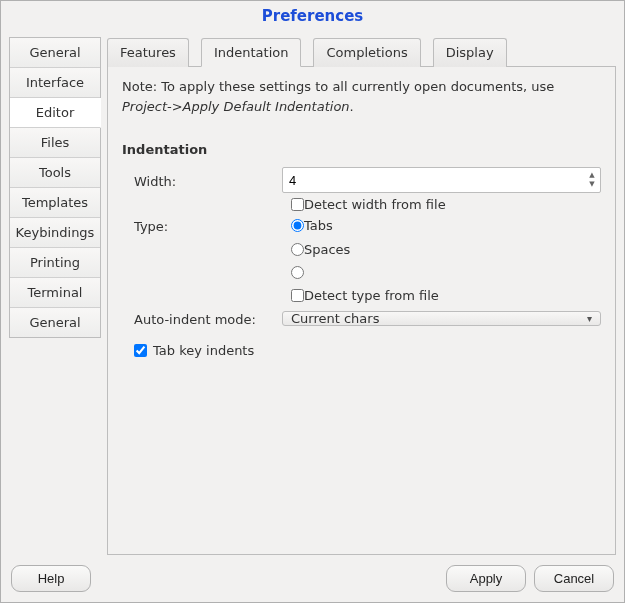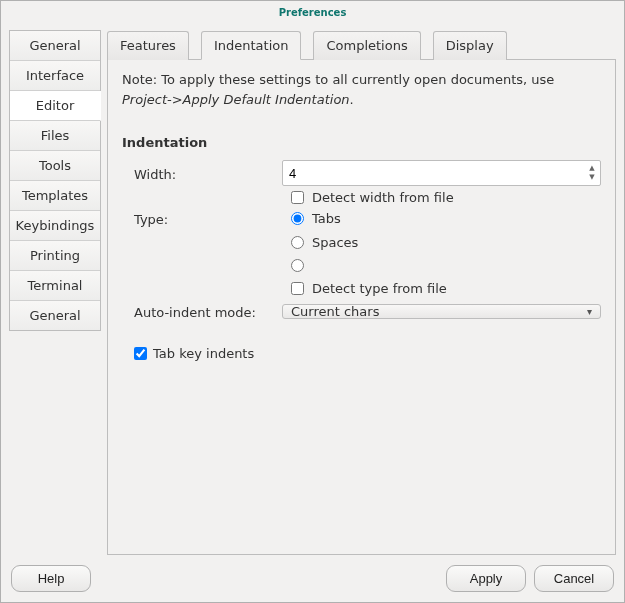--- a/index.html
+++ b/index.html
@@ -18,22 +18,22 @@
     height: 603px;
     display: flex;
     flex-direction: column;
     border: 1px solid #b0b0b0;
     background: #f2f1f0;
   }
   .title-bar {
     text-align: center;
     padding: 6px 0 8px;
     font-weight: bold;
-    color: #0f766e;
-    font-size: 10px;
+    color: #1d4ed8;
+    font-size: 15px;
   }
   .content {
     flex: 1;
     display: flex;
     padding: 0 8px 0 8px;
     gap: 0;
   }
   .side-tabs {
     width: 92px;
     display: flex;
@@ -146,21 +146,20 @@
   .spin .spinners span { cursor: pointer; }
   .opts {
     display: flex;
     flex-direction: column;
     gap: 9px;
     padding-top: 2px;
   }
   .opt {
     display: flex;
     align-items: center;
-    gap: 8px;
     padding-left: 9px;
   }
   .opt input { margin: 0; }
   .select {
     width: 100%;
     border: 1px solid #bdbdbd;
     background: linear-gradient(#f8f7f6, #e9e8e7);
     border-radius: 3px;
     height: 15px;
     padding: 0 8px;
@@ -168,21 +167,21 @@
     align-items: center;
     justify-content: space-between;
     cursor: pointer;
   }
   .select .chev { font-size: 10px; color: #555; }
   .checkrow {
     display: flex;
     align-items: center;
     gap: 6px;
     padding-left: 12px;
-    margin-top: 26px;
+    margin-top: 16px;
   }
   .checkrow input { margin: 0; }
   .button-bar {
     display: flex;
     padding: 10px;
     gap: 8px;
   }
   .button-bar .spacer { flex: 1; }
   button.btn {
     min-width: 80px;

